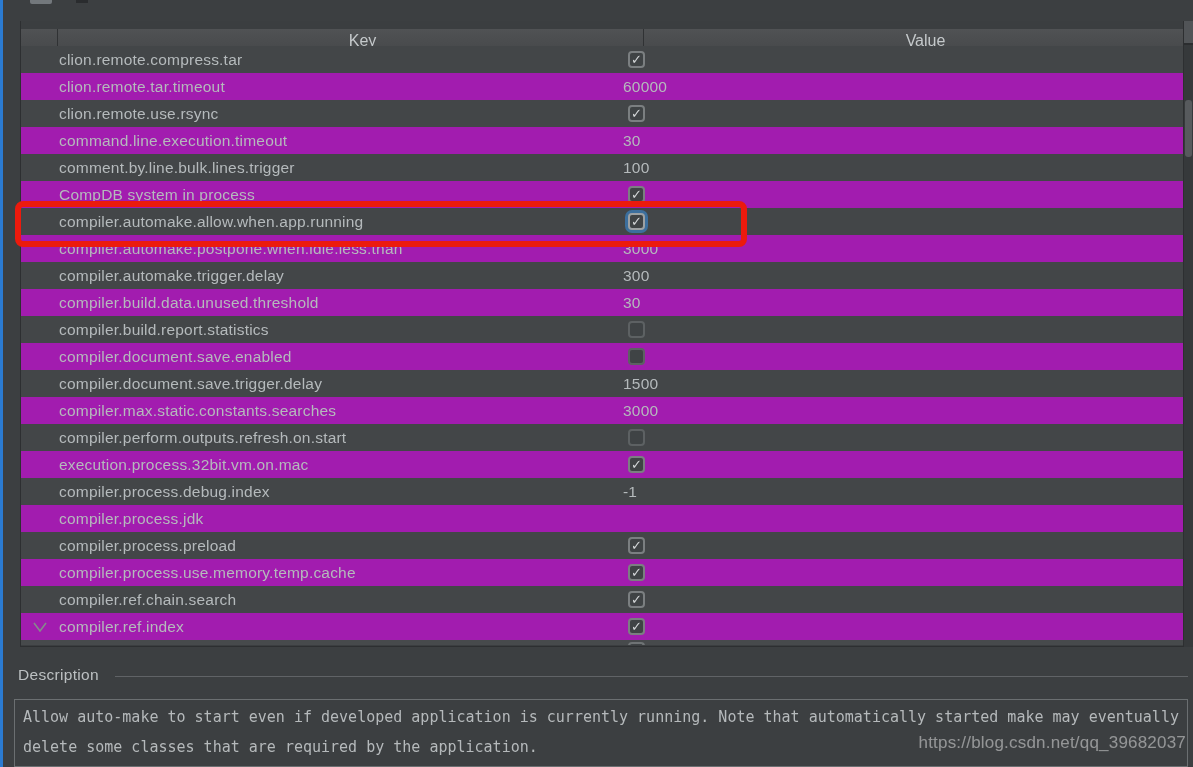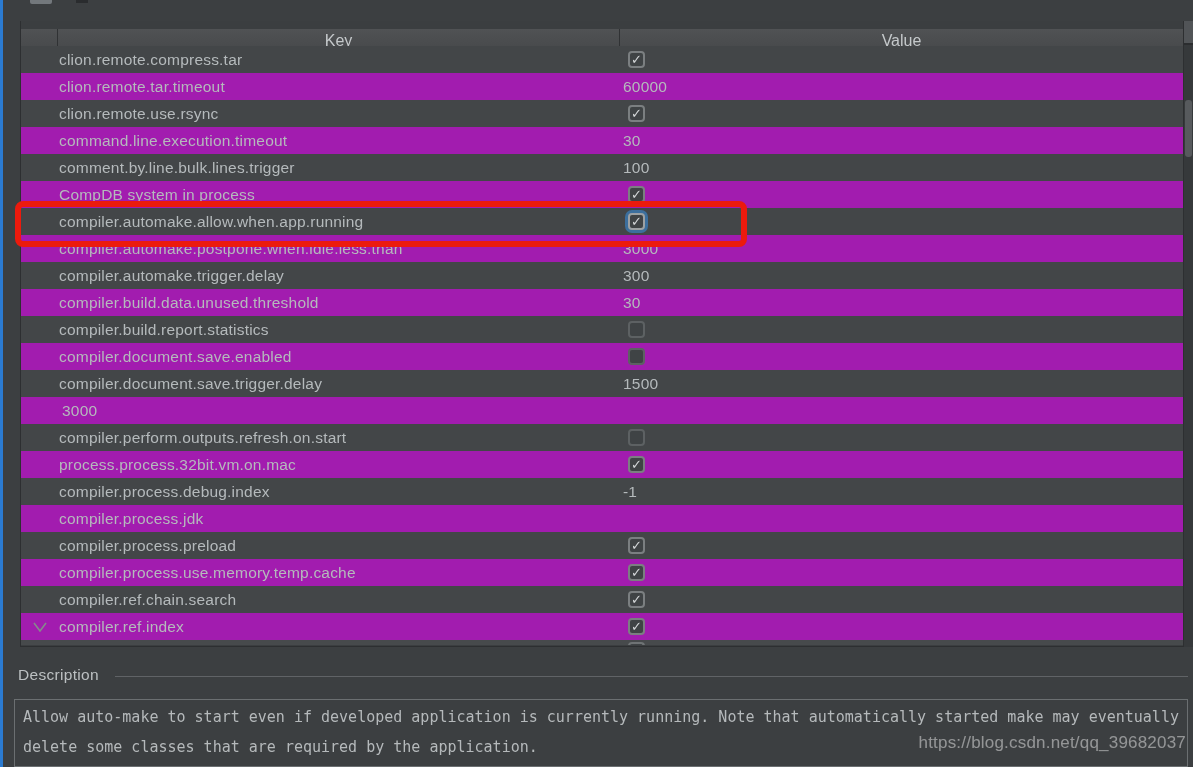--- a/index.html
+++ b/index.html
@@ -26,20 +26,21 @@
   .registry-table {
     position: absolute; left: 20px; top: 21px; width: 1164px; height: 626px;
     border: 1px solid #2d2f31; border-top: none;
     background: #3b3e40;
   }
   .table-header {
     position: absolute; left: 0; top: 8px; width: 100%; height: 25px;
     background: linear-gradient(#505254, #46484a);
     border-bottom: 2px solid #2b2d2f;
     display: flex;
+    gap: 24px;
   }
   .hcell {
     color: #c5c9cb; font-size: 16px; line-height: 23px; text-align: center;
     border-right: 1px solid #303234;
   }
   .hcell.spacer { width: 37px; }
   .hcell.key-col { width: 562px; }
   .hcell.value-col { flex: 1; border-right: none; }
 
   .rows-host { position: absolute; left: 0; top: 25px; width: 100%; }
@@ -292,20 +293,21 @@
 
       <div class="value-text">1500</div>
     </div>
   </div>
       <div class="trow row-dark">
     <div class="chev-cell">
       <svg class="chevron" viewBox="0 0 14 10" style="visibility: hidden;">
         <polyline points="1,1 7,9 13,1" fill="none" stroke="#85898b" stroke-width="1.6"></polyline>
       </svg>
     </div>
+    <div class="key-cell">compiler.max.static.constants.searches</div>
     <div class="value-cell">
 
       <div class="value-text">3000</div>
     </div>
   </div>
       <div class="trow row-light">
     <div class="chev-cell">
       <svg class="chevron" viewBox="0 0 14 10" style="visibility: hidden;">
         <polyline points="1,1 7,9 13,1" fill="none" stroke="#85898b" stroke-width="1.6"></polyline>
       </svg>
@@ -315,21 +317,21 @@
       <div class="checkbox"></div>
 
     </div>
   </div>
       <div class="trow row-dark">
     <div class="chev-cell">
       <svg class="chevron" viewBox="0 0 14 10" style="visibility: hidden;">
         <polyline points="1,1 7,9 13,1" fill="none" stroke="#85898b" stroke-width="1.6"></polyline>
       </svg>
     </div>
-    <div class="key-cell">process.process.32bit.vm.on.mac</div>
+    <div class="key-cell">execution.process.32bit.vm.on.mac</div>
     <div class="value-cell">
       <div class="checkbox checked"></div>
 
     </div>
   </div>
       <div class="trow row-light">
     <div class="chev-cell">
       <svg class="chevron" viewBox="0 0 14 10" style="visibility: hidden;">
         <polyline points="1,1 7,9 13,1" fill="none" stroke="#85898b" stroke-width="1.6"></polyline>
       </svg>

